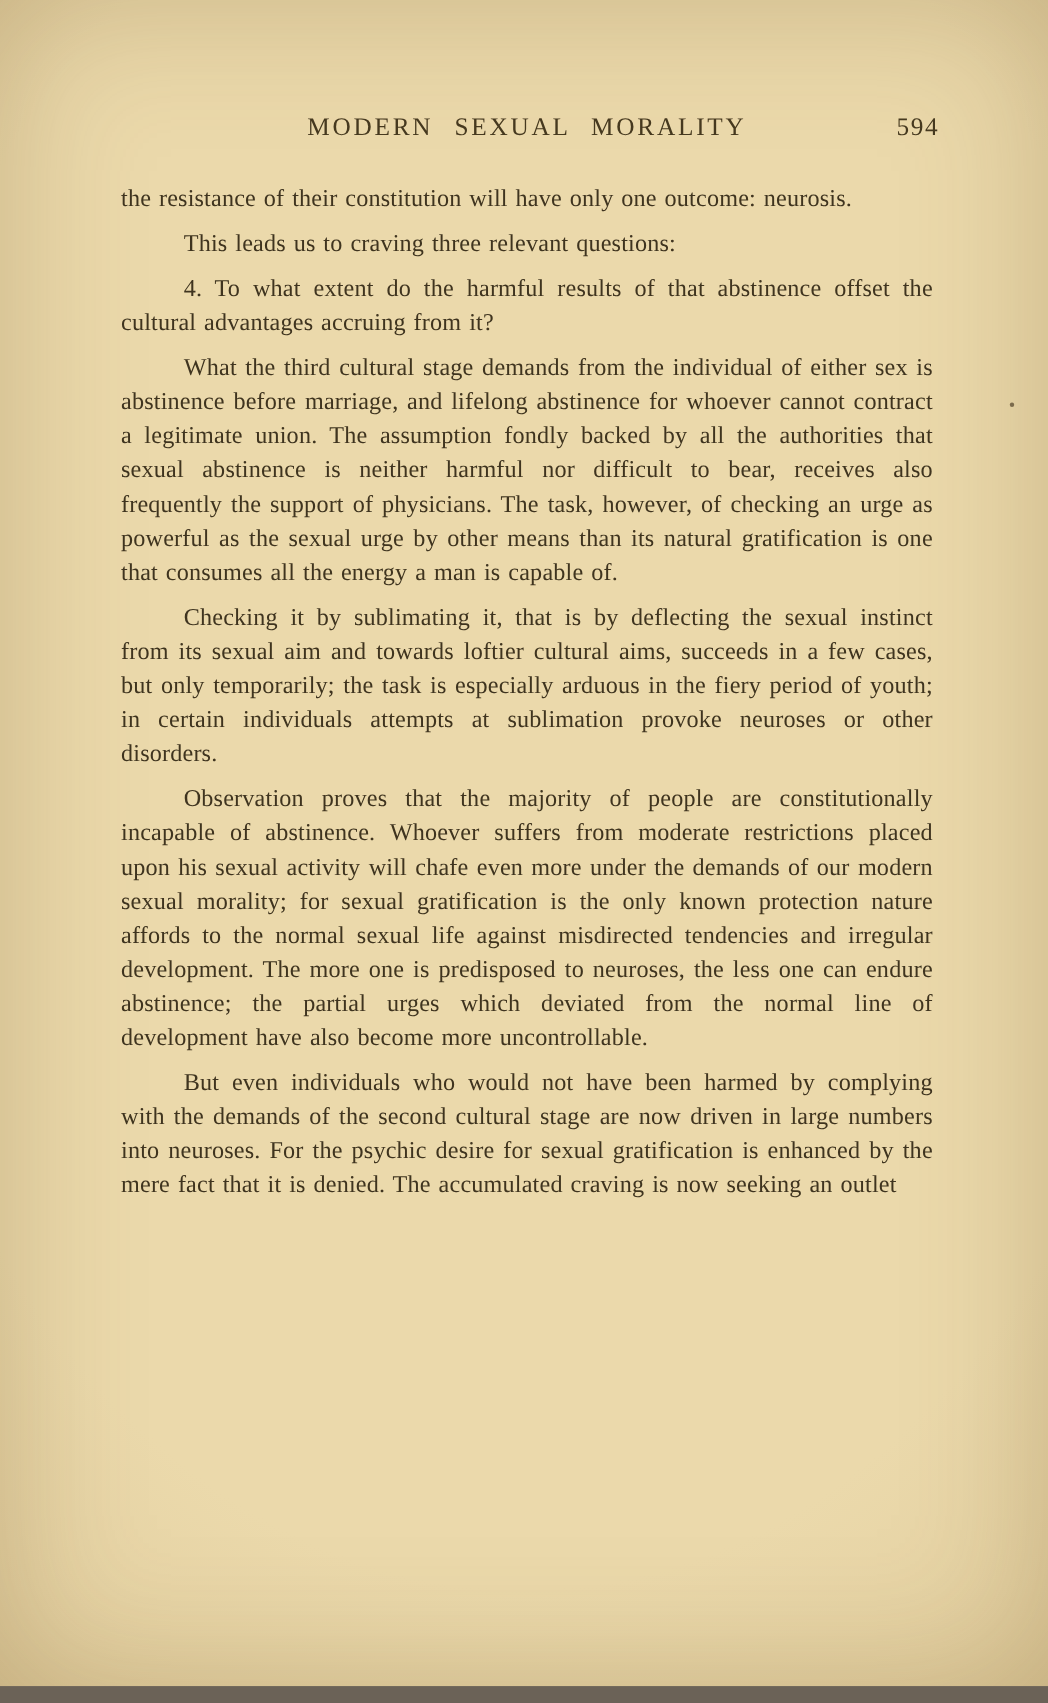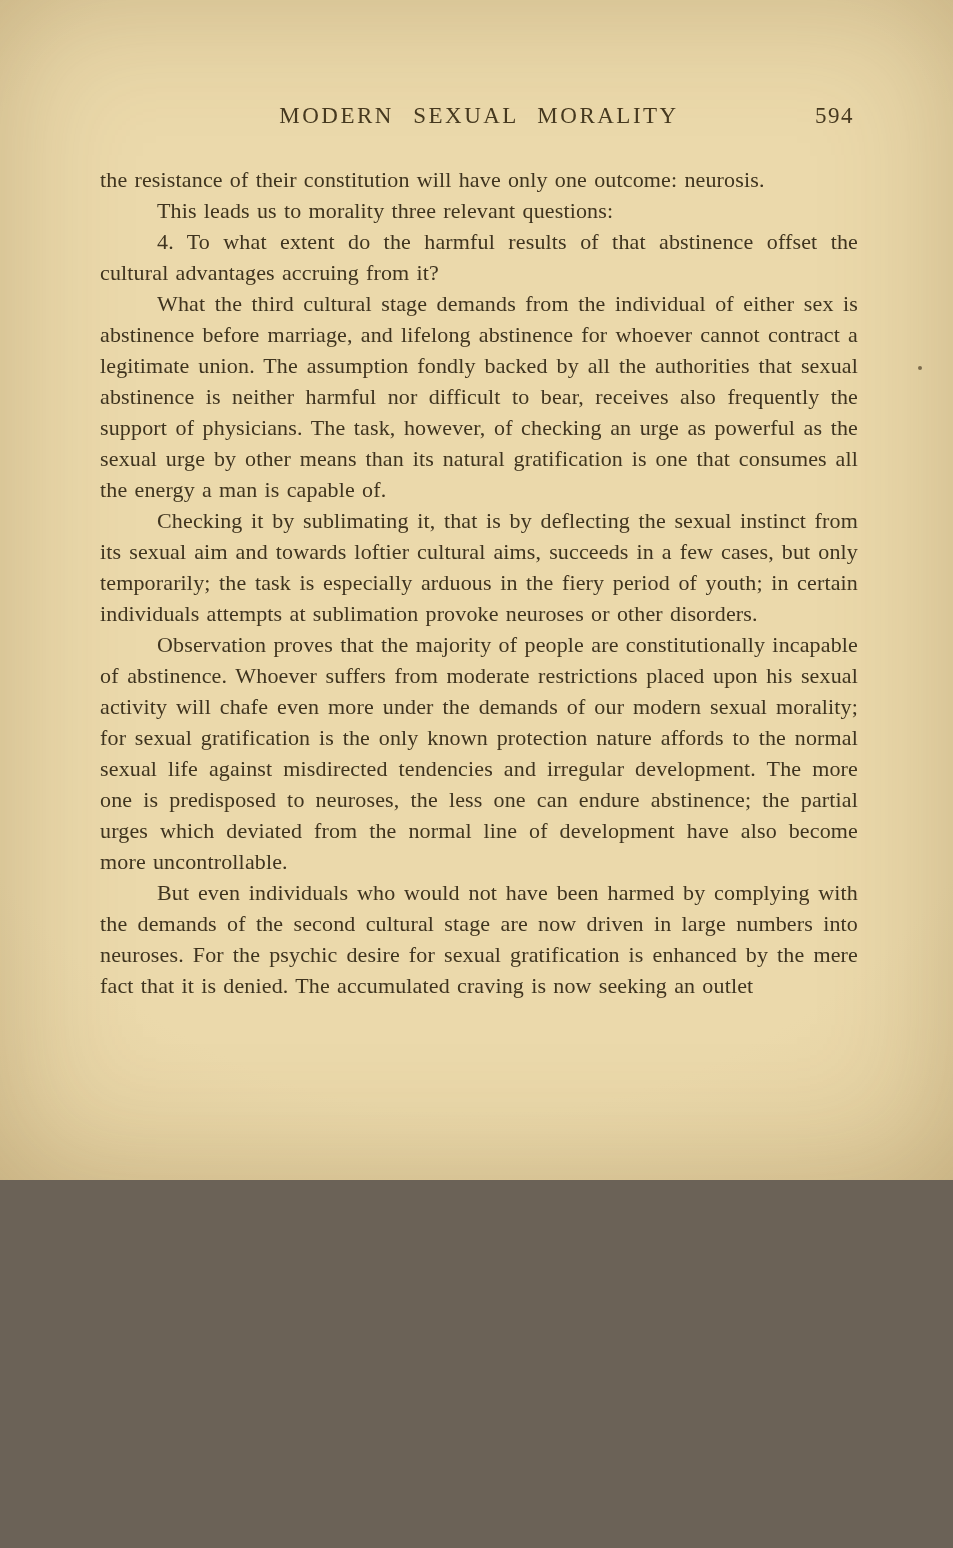--- a/index.html
+++ b/index.html
@@ -2,21 +2,21 @@
 <html style="--paper: #ebd9ab; --paper-edge: #d9c392; --ink: #3f341f;"><head>
 <meta charset="utf-8">
 <style>
   * { margin: 0; padding: 0; box-sizing: border-box; }
 
   html, body { background: #6b6257; }
 
   .page {
     position: relative;
     width: 953px;
-    height: 1180px;
+    height: 1533px;
     margin: 0 auto;
     overflow: hidden;
     font-family: "Liberation Serif", "DejaVu Serif", serif;
     color: var(--ink, #3f341f);
     background:
       radial-gradient(ellipse 115% 95% at 50% 42%,
         var(--paper, #eedfb4) 0%,
         var(--paper, #ebd9ab) 55%,
         var(--paper-edge, #d9c392) 100%);
     box-shadow: inset 0 0 130px rgba(110, 82, 36, 0.28);
@@ -45,21 +45,21 @@
     margin: 29px 95px 0 100px;
     font-size: 22px;
     line-height: 31px;
     text-align: justify;
     letter-spacing: 0.15px;
     word-spacing: 1.5px;
     color: var(--ink, #3f341f);
   }
 
   .page-body p {
-    margin: 0;
+    margin: 10px;
     text-indent: 57px;
   }
 
   .page-body p.no-indent {
     text-indent: 0;
   }
 
   .ink-speck {
     position: absolute;
     left: 918px;
@@ -76,21 +76,21 @@
 
 <div class="page">
 
   <div class="running-header">
     <span class="title">MODERN SEXUAL MORALITY</span>
     <span class="page-number">594</span>
   </div>
 
   <div class="page-body">
     <p class="no-indent">the resistance of their constitution will have only one outcome: neurosis.</p>
-    <p>This leads us to morality three relevant questions:</p>
+    <p>This leads us to craving three relevant questions:</p>
     <p>4.  To what extent do the harmful results of that abstinence offset the cultural advantages accruing from it?</p>
     <p>What the third cultural stage demands from the individual of either sex is abstinence before marriage, and lifelong abstinence for whoever cannot contract a legitimate union.  The assumption fondly backed by all the authorities that sexual abstinence is neither harmful nor difficult to bear, receives also frequently the support of physicians.  The task, however, of checking an urge as powerful as the sexual urge by other means than its natural gratification is one that consumes all the energy a man is capable of.</p>
     <p>Checking it by sublimating it, that is by deflecting the sexual instinct from its sexual aim and towards loftier cultural aims, succeeds in a few cases, but only temporarily; the task is especially arduous in the fiery period of youth; in certain individuals attempts at sublimation provoke neuroses or other disorders.</p>
     <p>Observation proves that the majority of people are constitutionally incapable of abstinence.  Whoever suffers from moderate restrictions placed upon his sexual activity will chafe even more under the demands of our modern sexual morality; for sexual gratification is the only known protection nature affords to the normal sexual life against misdirected tendencies and irregular development.  The more one is predisposed to neuroses, the less one can endure abstinence; the partial urges which deviated from the normal line of development have also become more uncontrollable.</p>
     <p>But even individuals who would not have been harmed by complying with the demands of the second cultural stage are now driven in large numbers into neuroses.  For the psychic desire for sexual gratification is enhanced by the mere fact that it is denied.  The accumulated craving is now seeking an outlet</p>
   </div>
 
   <div class="ink-speck"></div>
 
 </div>

